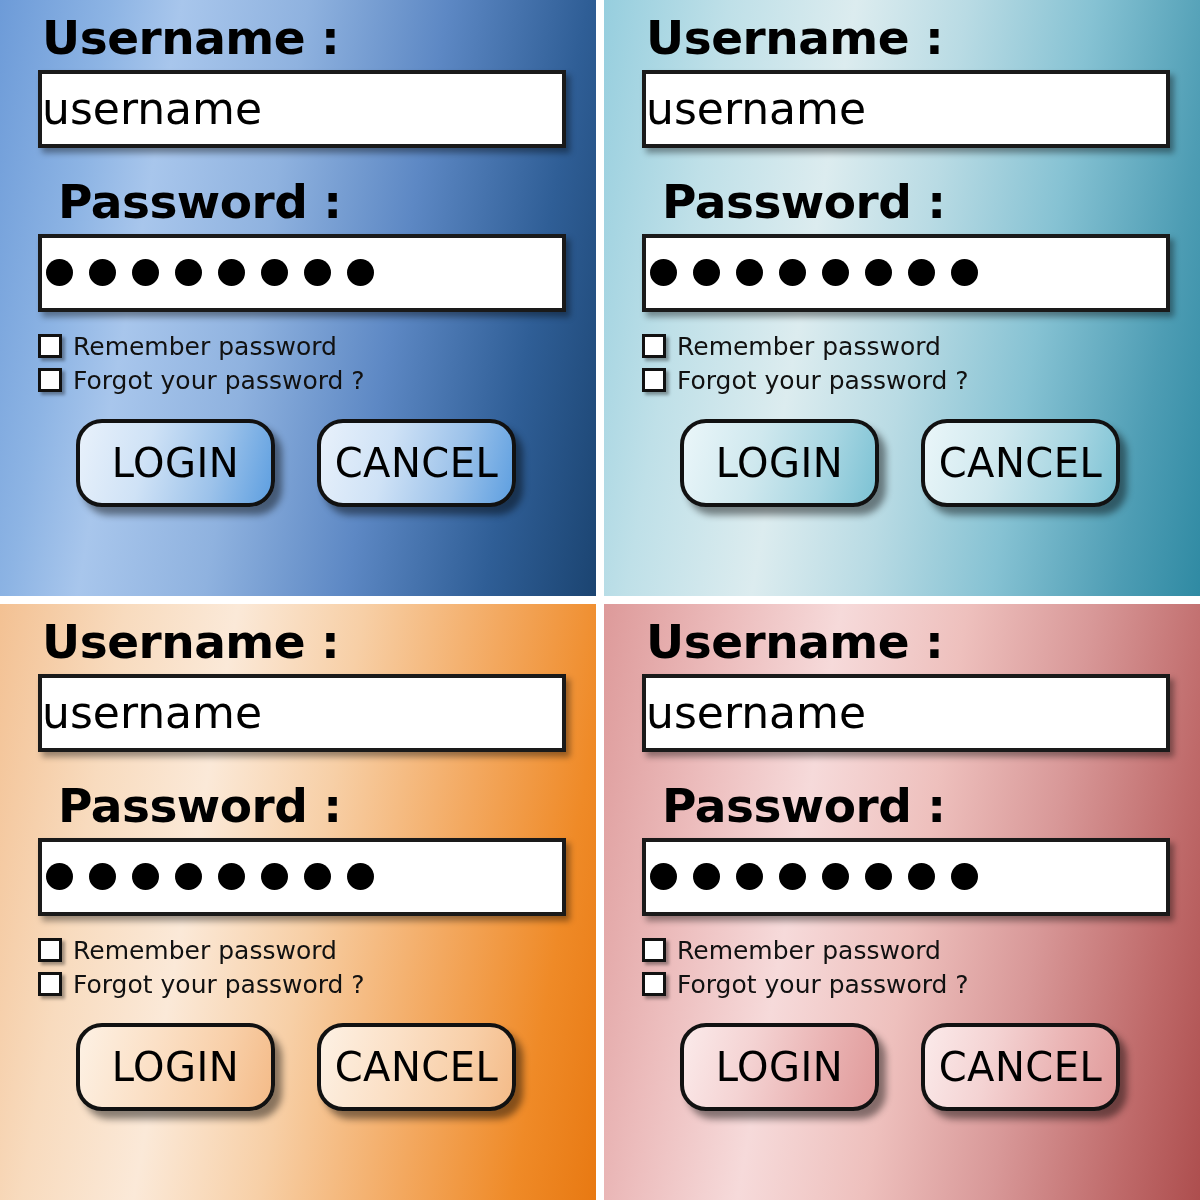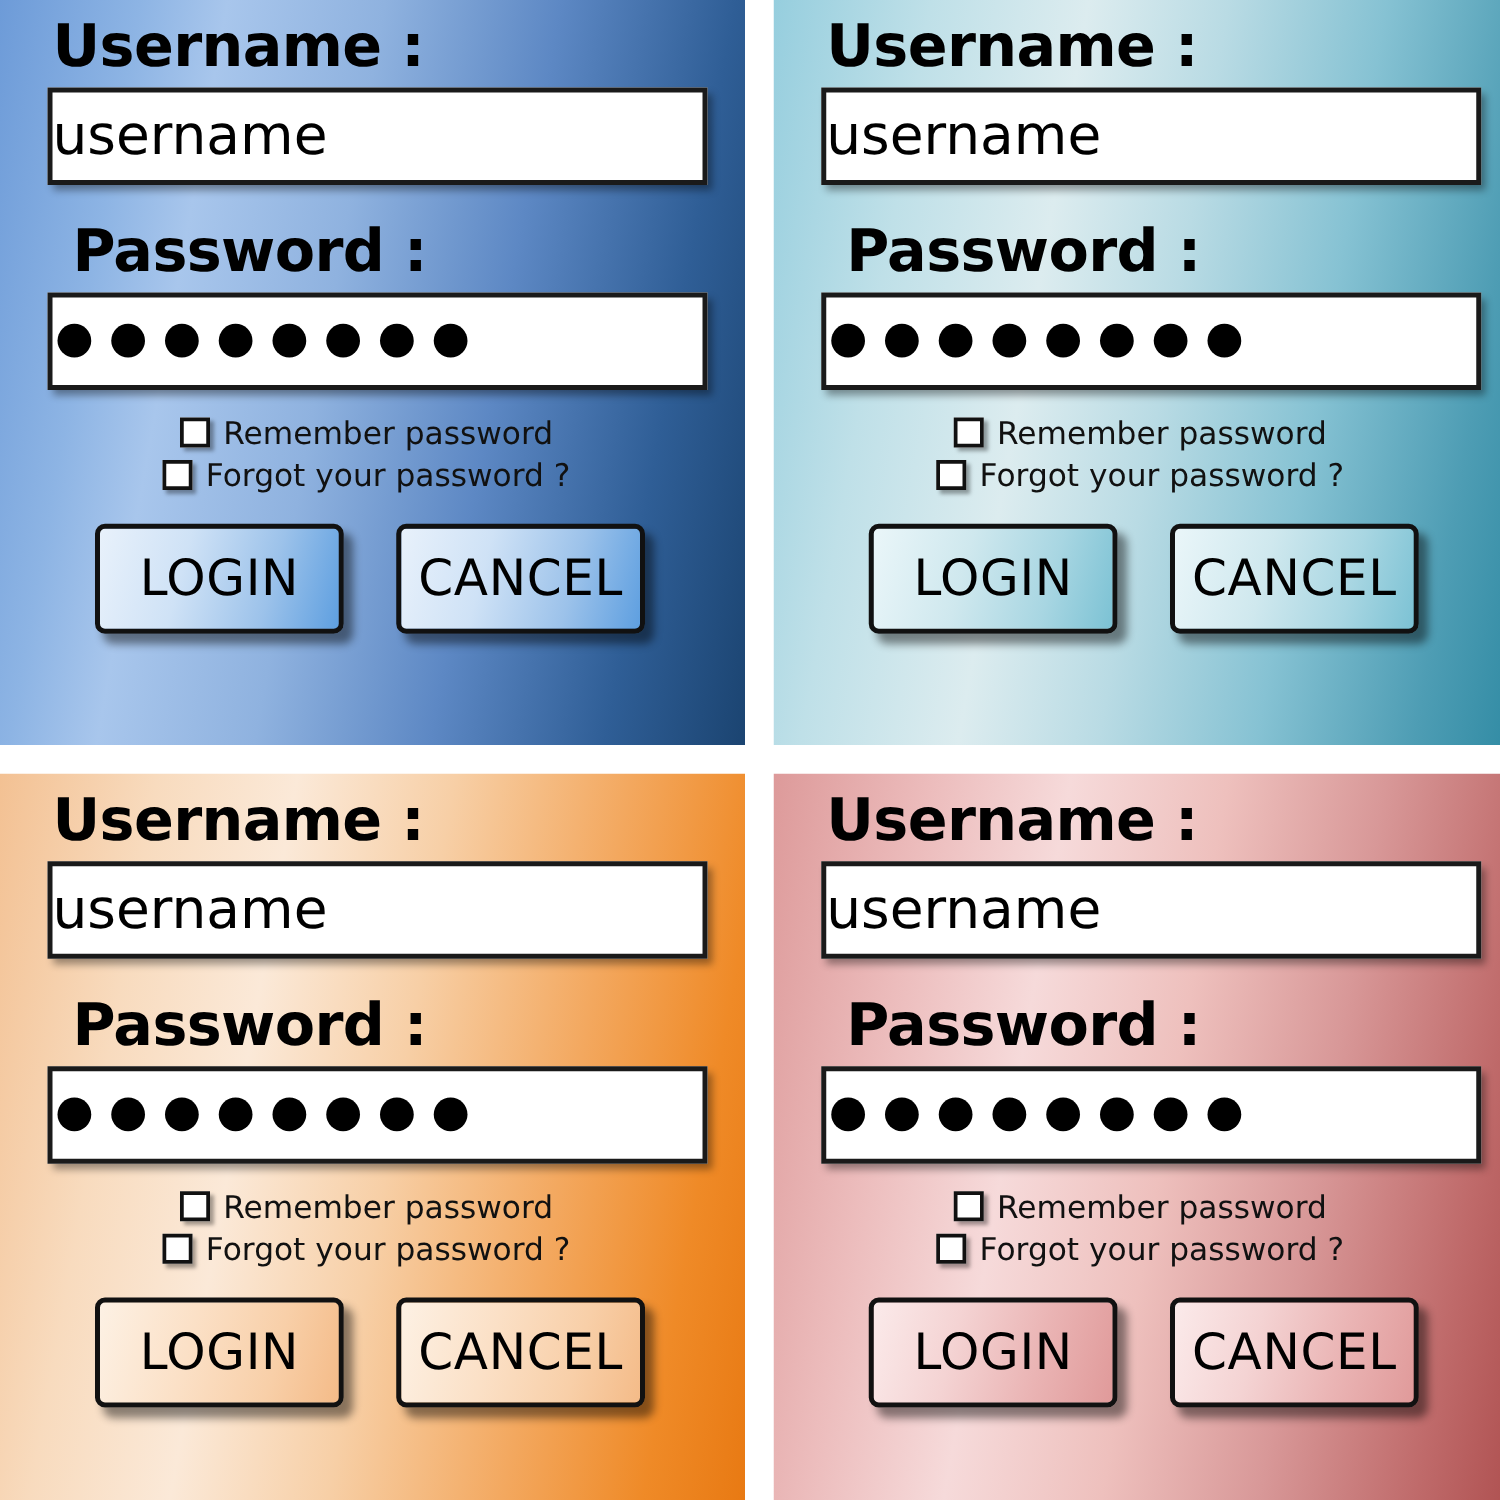--- a/index.html
+++ b/index.html
@@ -14,21 +14,21 @@
     font-family: "Liberation Sans", sans-serif;
     overflow: hidden;
   }
 
   #grid {
     width: 1200px;
     height: 1200px;
     display: grid;
     grid-template-columns: 596px 596px;
     grid-template-rows: 596px 596px;
-    gap: 23px;
+    gap: 8px;
     background: #ffffff;
     box-sizing: border-box;
   }
 
   .panel {
     position: relative;
     width: 596px;
     height: 596px;
     box-sizing: border-box;
     overflow: hidden;
@@ -138,21 +138,21 @@
     border-radius: 50%;
     background: #000000;
     flex: 0 0 auto;
   }
 
   
   .checks {
     margin-top: 22px;
     display: flex;
     flex-direction: column;
-    align-items: center;
+    align-items: flex-start;
     gap: 9px;
     padding-right: 22px;
   }
   .check-row {
     display: flex;
     align-items: center;
     gap: 11px;
   }
   .checkbox {
     width: 24px;
@@ -175,21 +175,21 @@
   .buttons {
     margin-top: 26px;
     display: flex;
     gap: 42px;
     padding-left: 38px;
   }
   .btn {
     width: 199px;
     height: 88px;
     border: 4px solid #111111;
-    border-radius: 8px;
+    border-radius: 26px;
     box-sizing: border-box;
     box-shadow: 7px 8px 7px rgba(0,0,0,0.45);
     display: flex;
     align-items: center;
     justify-content: center;
     cursor: pointer;
   }
   .btn-label {
     font-family: "DejaVu Sans", sans-serif;
     font-size: 40px;

